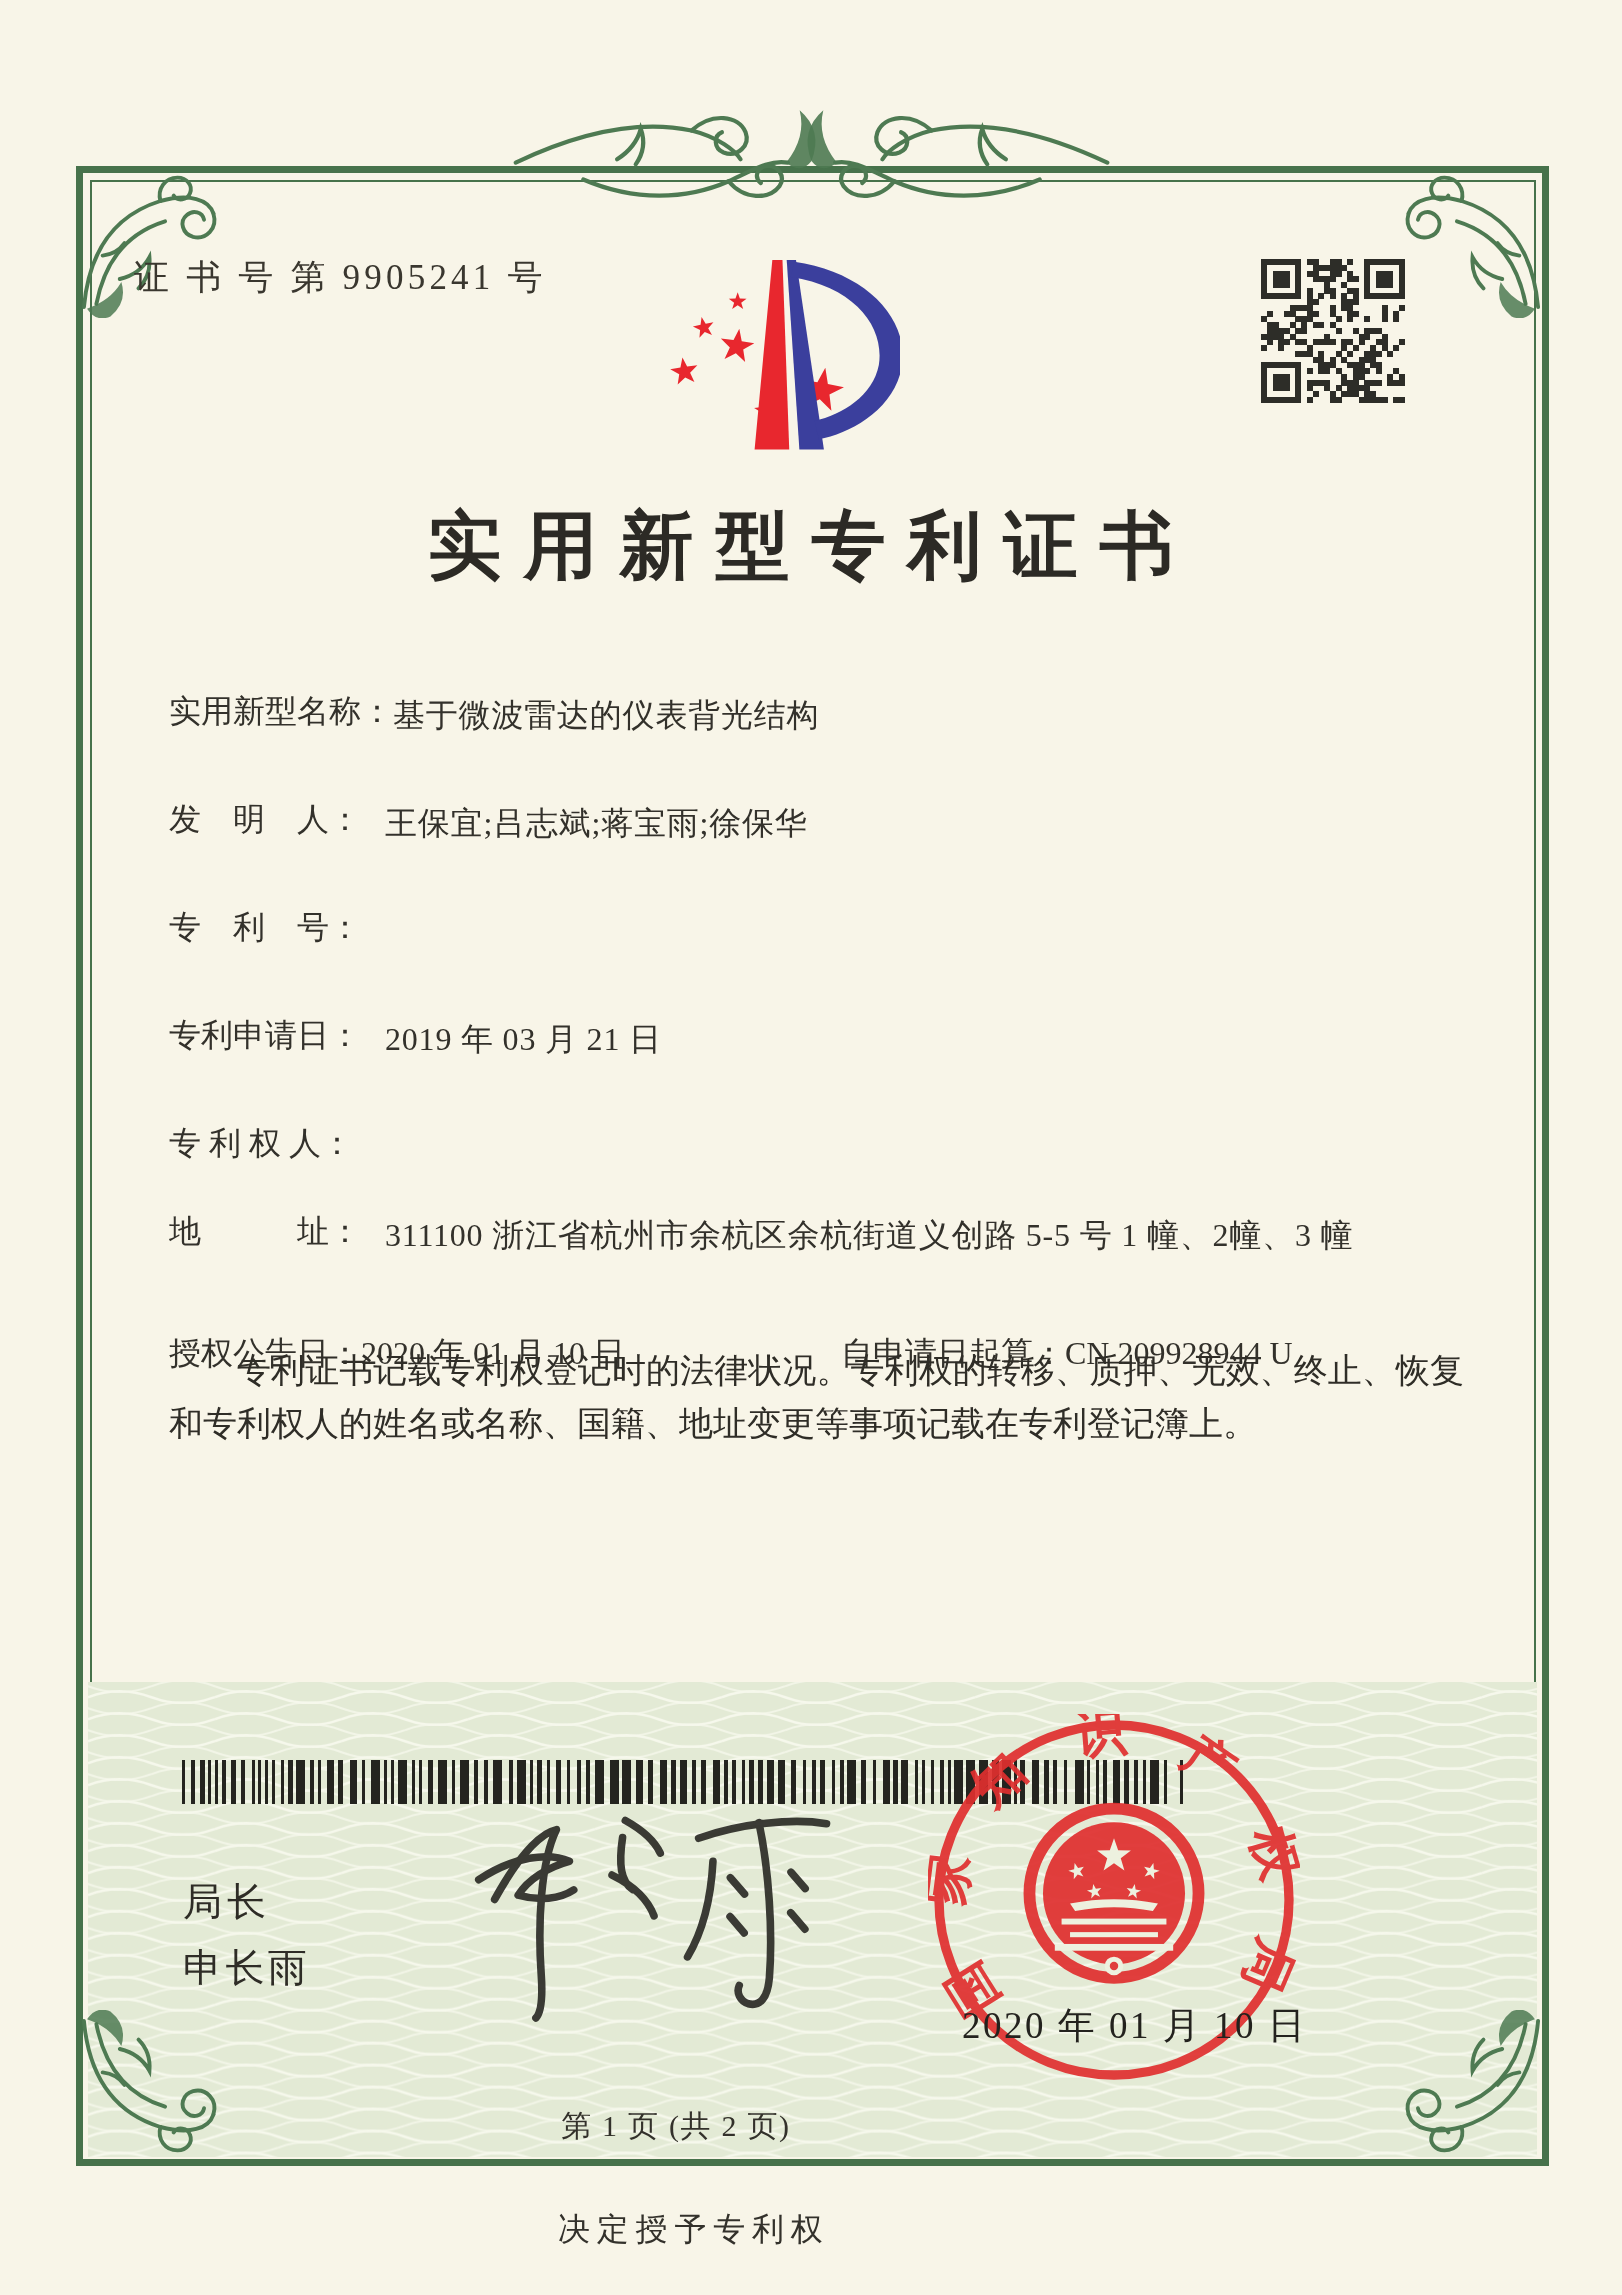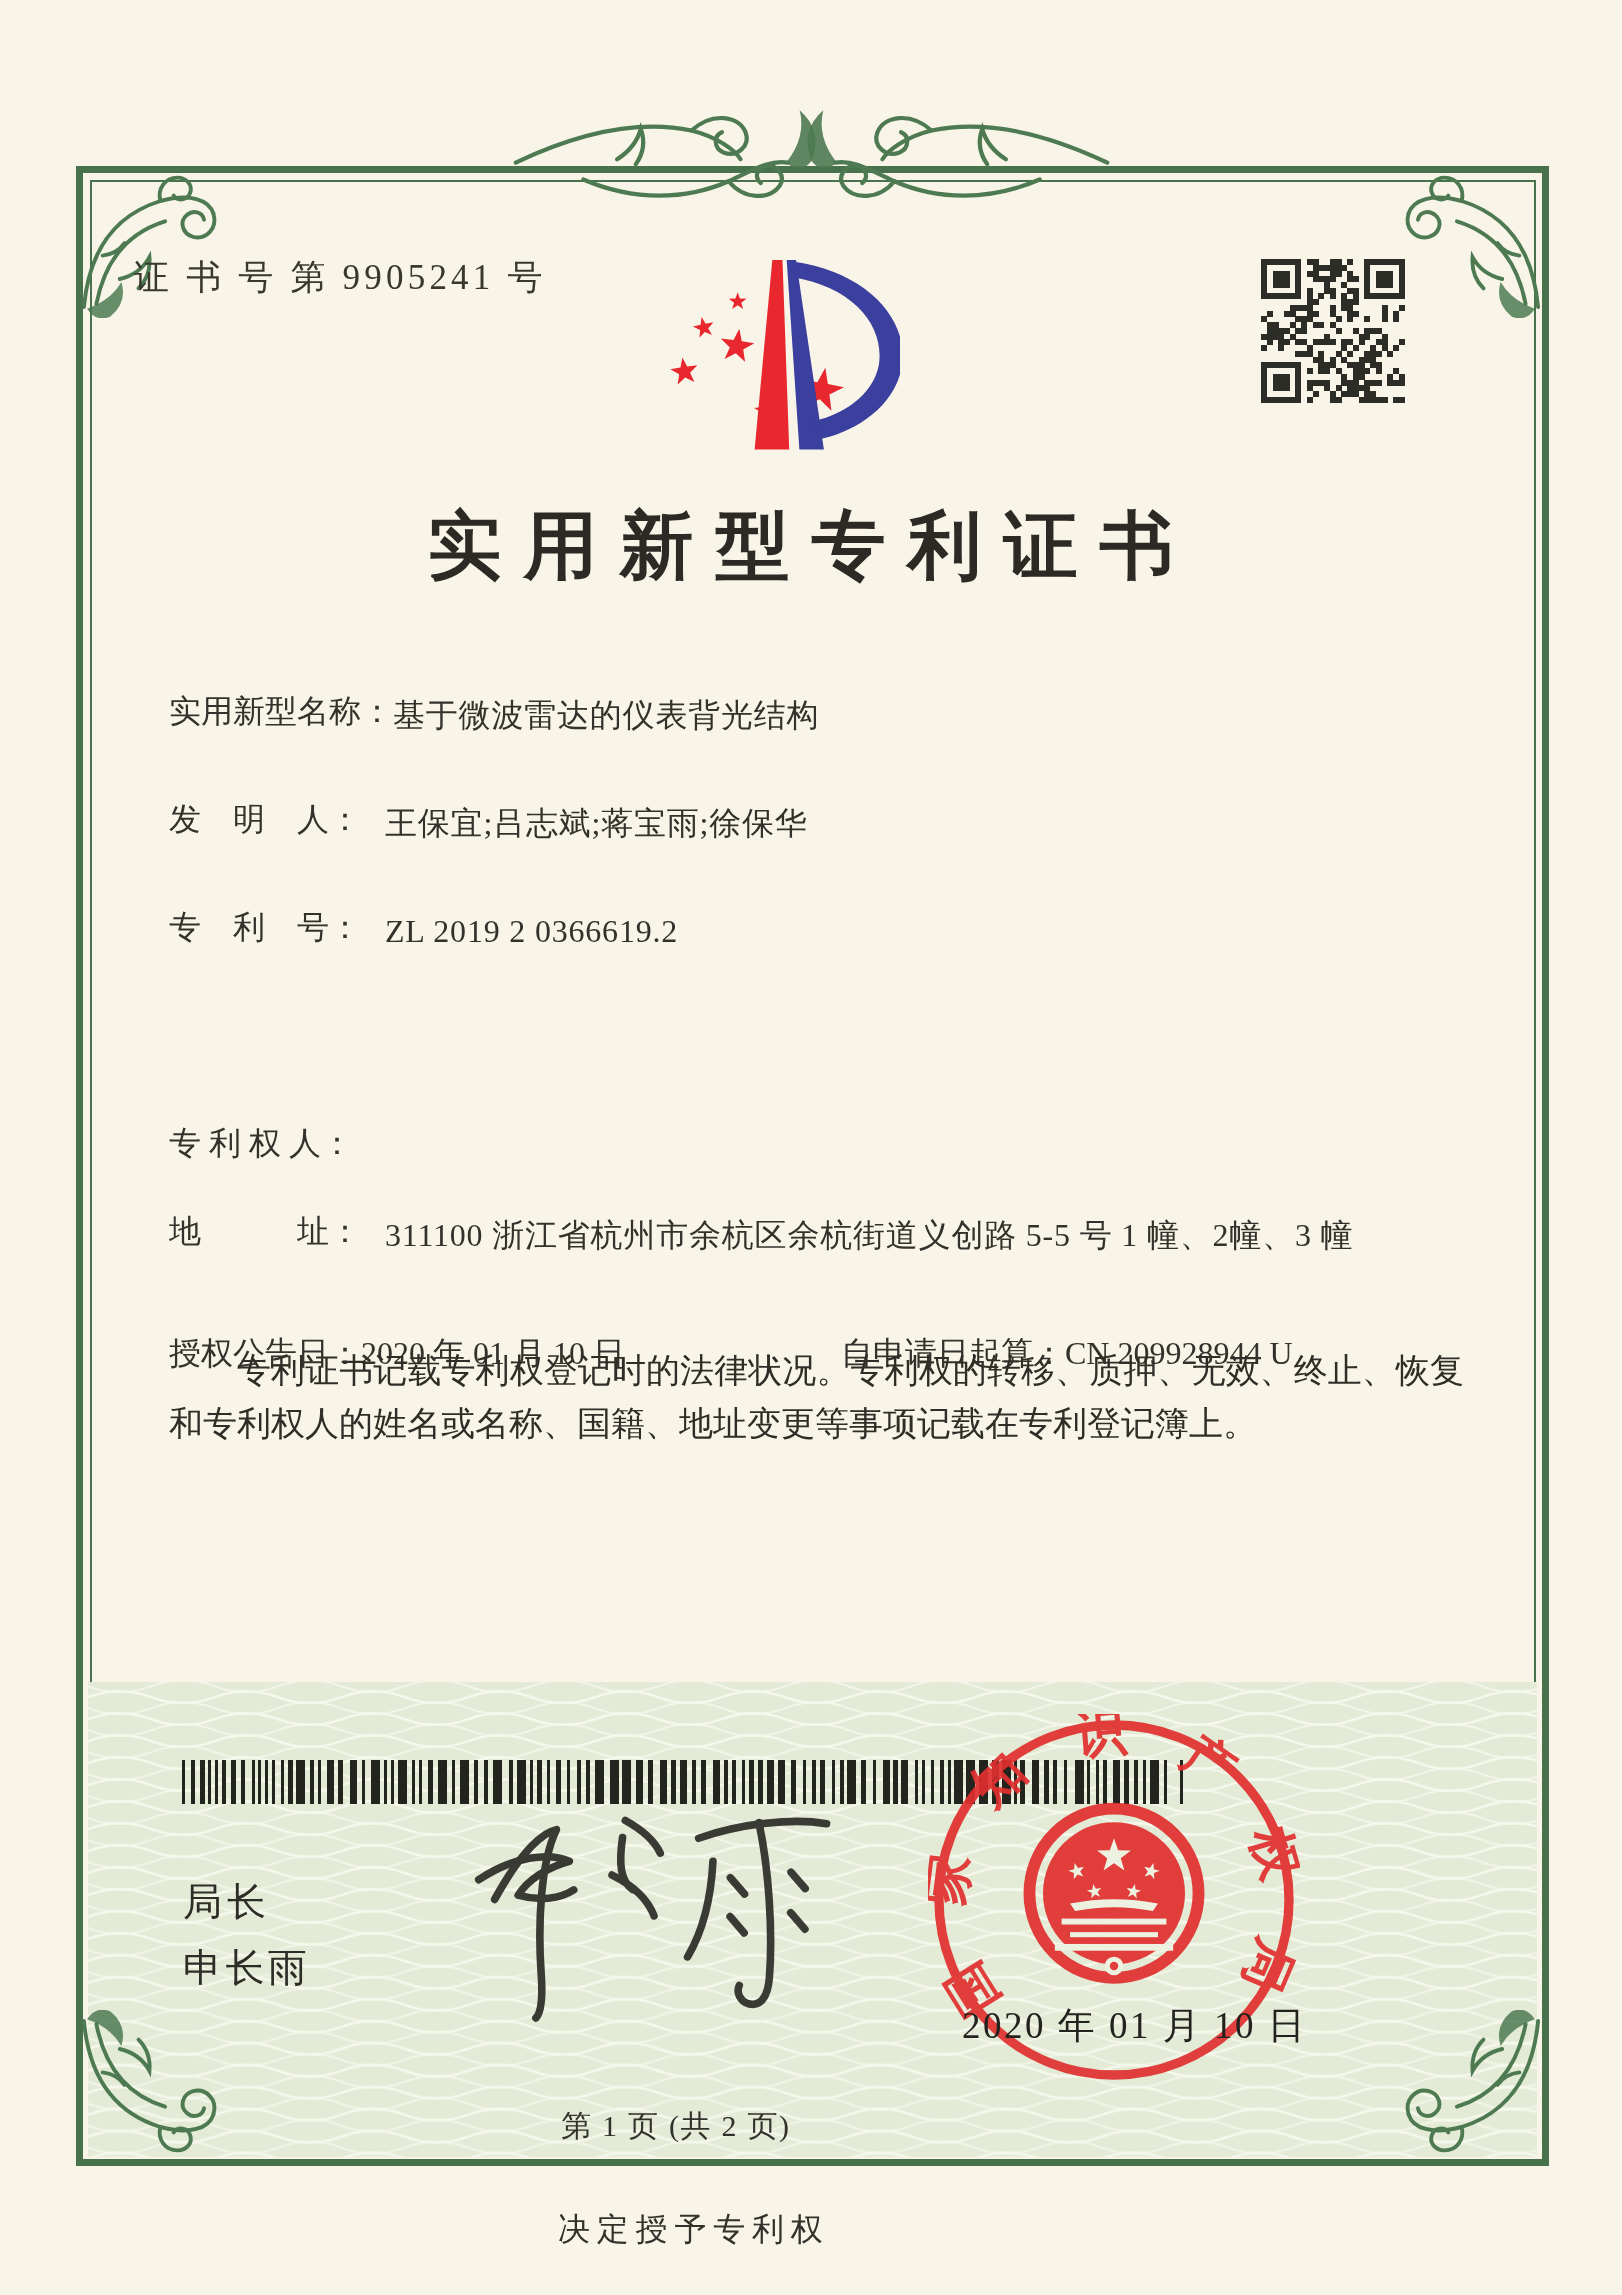--- a/index.html
+++ b/index.html
@@ -427,21 +427,24 @@
     <span class="val">基于微波雷达的仪表背光结构</span>
   </div>
 
   <div class="abs title">实用新型专利证书</div>
   <div class="abs row r1">
     <span class="lab">发　明　人：</span>
     <span class="val">王保宜;吕志斌;蒋宝雨;徐保华</span>
   </div>
   <div class="abs row r2">
     <span class="lab">专　利　号：</span>
-    <span class="val">ZL 2019 2 0366619.2</span>
+  </div>
+  <div class="abs row r3">
+    <span class="lab">专利申请日：</span>
+    <span class="val">2019 年 03 月 21 日</span>
   </div>
   <div class="abs row r4">
     <span class="lab">专 利 权 人：</span>
   </div>
   <div class="abs row r5">
     <span class="lab">地　　　址：</span>
     <span class="val">311100 浙江省杭州市余杭区余杭街道义创路 5-5 号 1 幢、2幢、3 幢</span>
   </div>
 
   <div class="abs grant">

